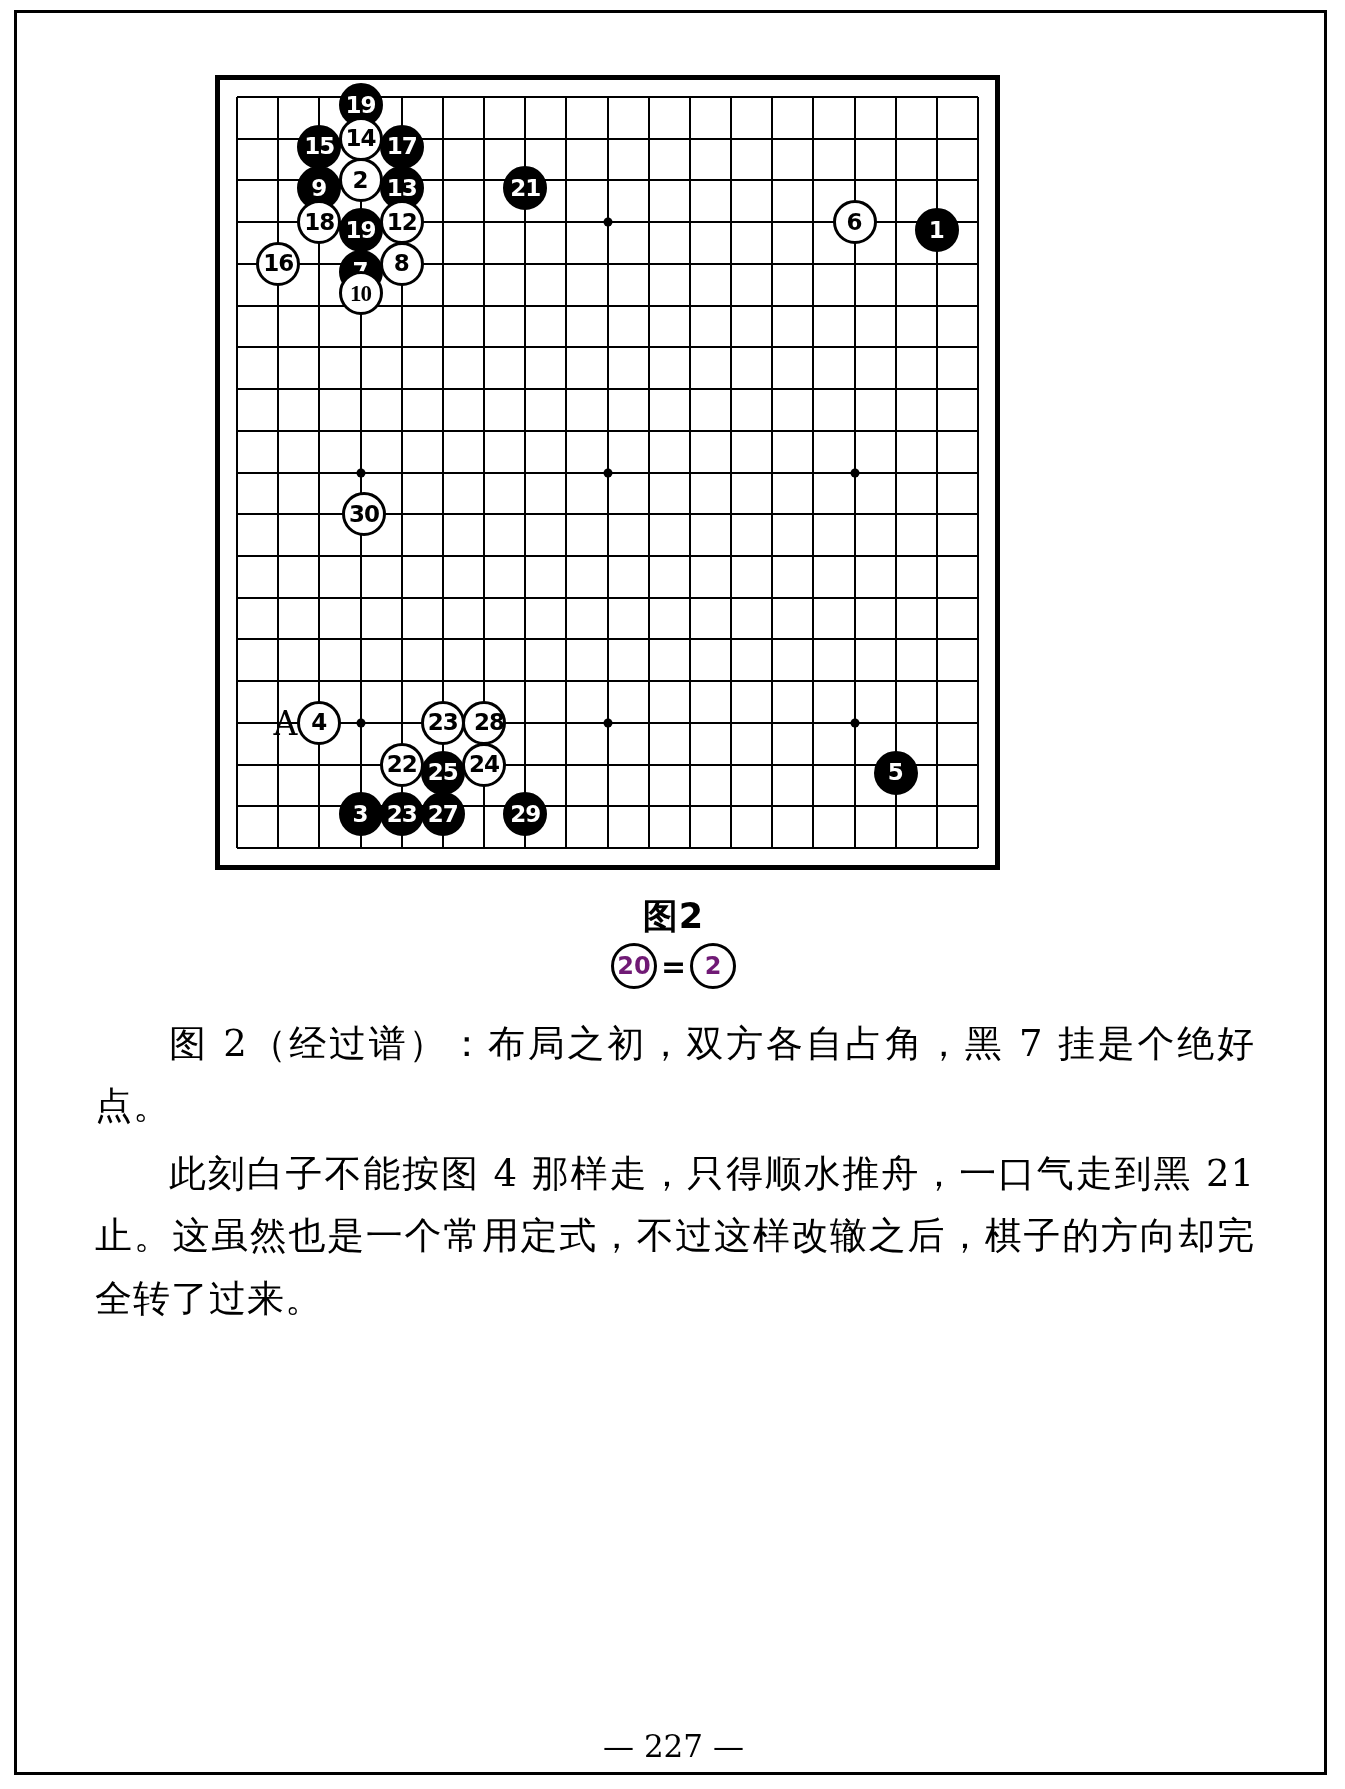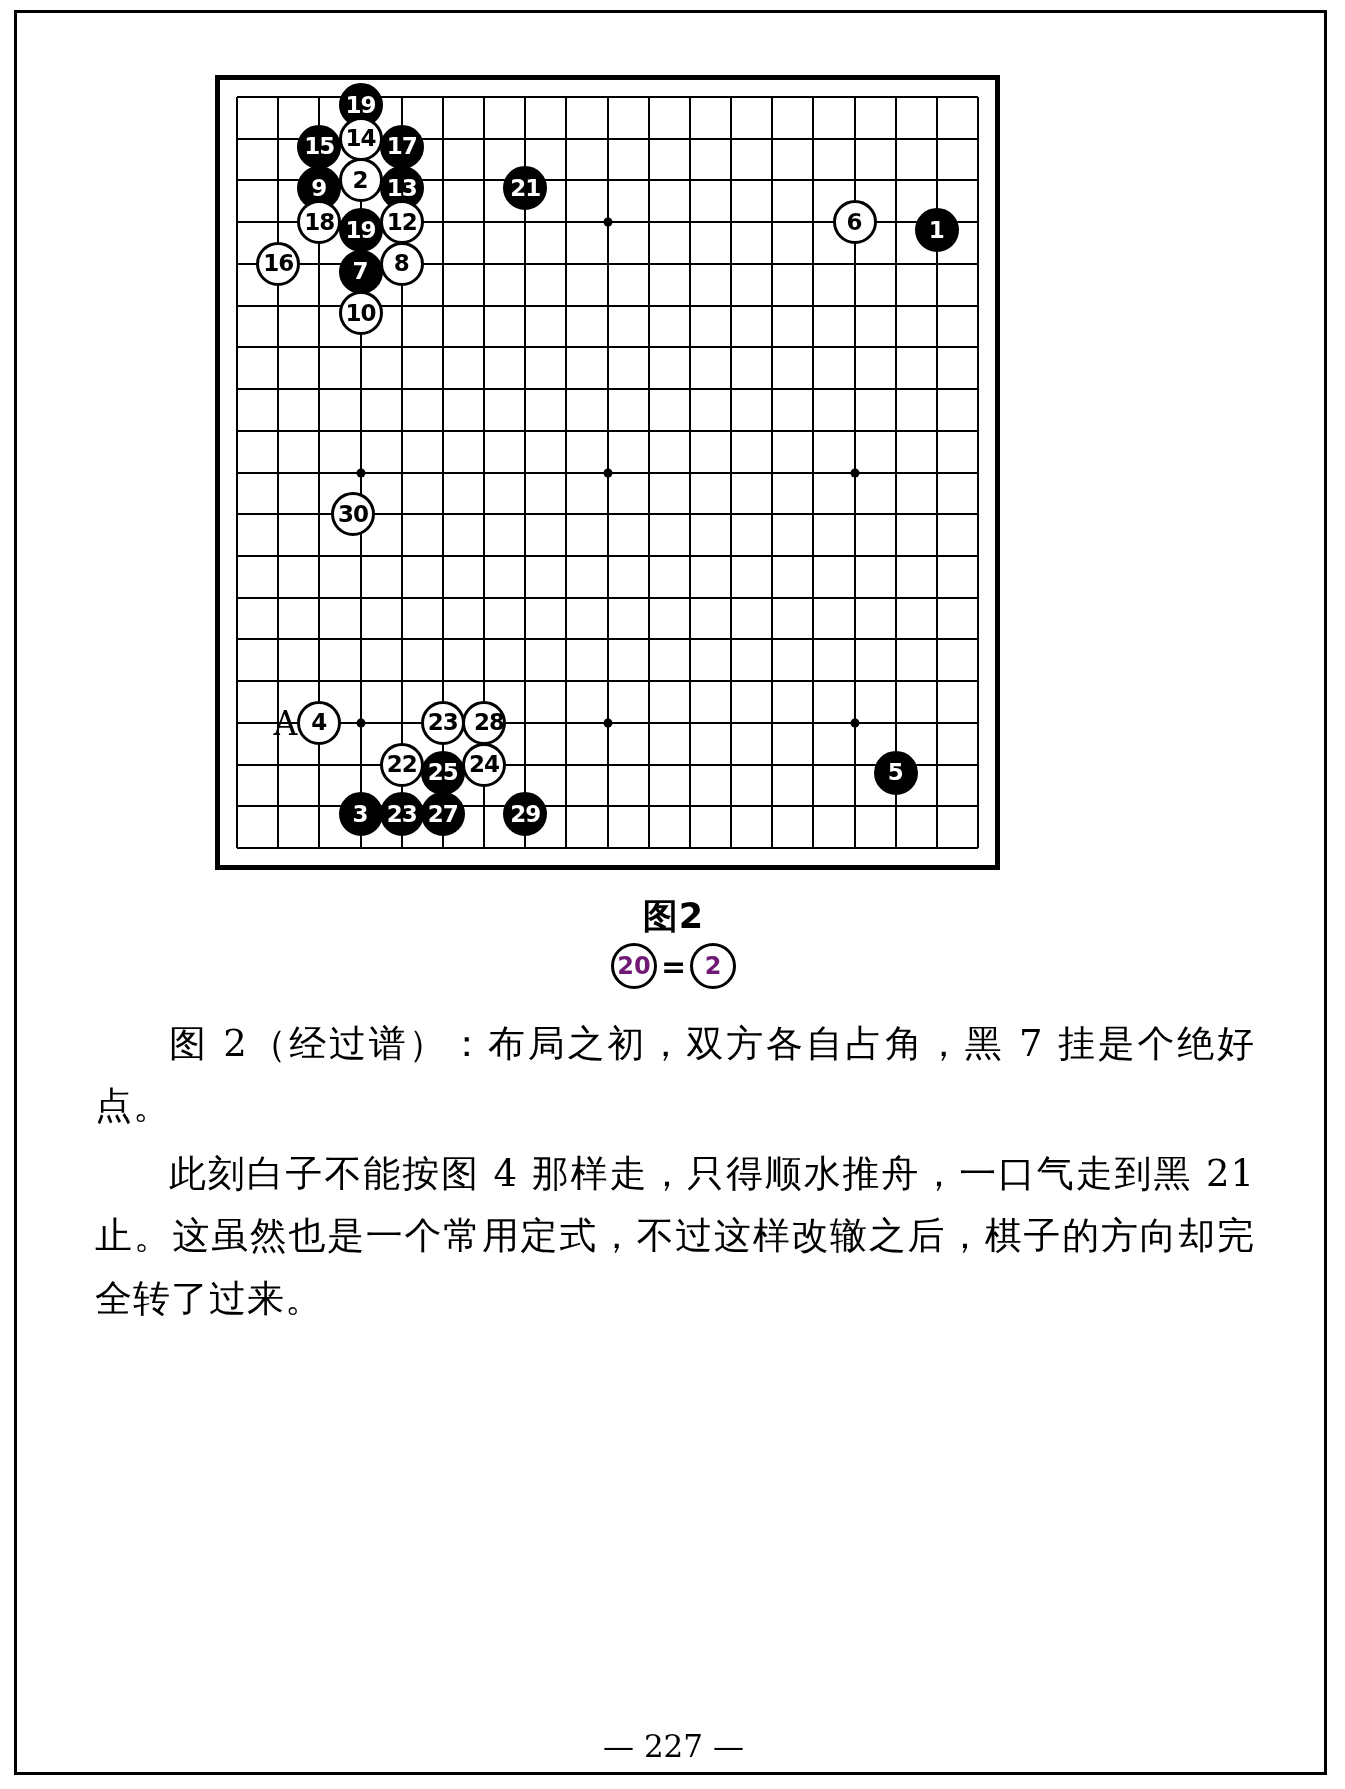--- a/index.html
+++ b/index.html
@@ -226,22 +226,22 @@
         <div class="stone black narrow" style="left: 181.667px; top: 100.444px;">13</div>
         <div class="stone black narrow" style="left: 305.167px; top: 100.444px;">21</div>
         <div class="stone white narrow" style="left: 99.3333px; top: 142.167px;">18</div>
         <div class="stone black narrow" style="left: 140.5px; top: 142.167px;">19</div>
         <div class="stone white narrow" style="left: 181.667px; top: 142.167px;">12</div>
         <div class="stone white" style="left: 634.5px; top: 142.167px;">6</div>
         <div class="stone black" style="left: 716.833px; top: 142.167px;">1</div>
         <div class="stone white narrow" style="left: 58.1667px; top: 183.889px;">16</div>
         <div class="stone black" style="left: 140.5px; top: 183.889px;">7</div>
         <div class="stone white" style="left: 181.667px; top: 183.889px;">8</div>
-        <div class="stone white narrow" style="left: 140.5px; top: 233px;">10</div>
-        <div class="stone white narrow" style="left: 133px; top: 434.222px;">30</div>
+        <div class="stone white narrow" style="left: 140.5px; top: 213px; font-family: Liberation Serif, serif;">10</div>
+        <div class="stone white narrow" style="left: 144px; top: 434.222px;">30</div>
         <div class="stone white" style="left: 99.3333px; top: 642.833px;">4</div>
         <div class="stone white narrow" style="left: 222.833px; top: 642.833px;">23</div>
         <div class="stone white narrow" style="left: 264px; top: 642.833px; padding-left: 10px;">28</div>
         <div class="stone white narrow" style="left: 181.667px; top: 684.556px;">22</div>
         <div class="stone black narrow" style="left: 222.833px; top: 684.556px;">25</div>
         <div class="stone white narrow" style="left: 264px; top: 684.556px;">24</div>
         <div class="stone black" style="left: 675.667px; top: 684.556px;">5</div>
         <div class="stone black" style="left: 140.5px; top: 726.278px;">3</div>
         <div class="stone black narrow" style="left: 181.667px; top: 726.278px;">23</div>
         <div class="stone black narrow" style="left: 222.833px; top: 726.278px;">27</div>

